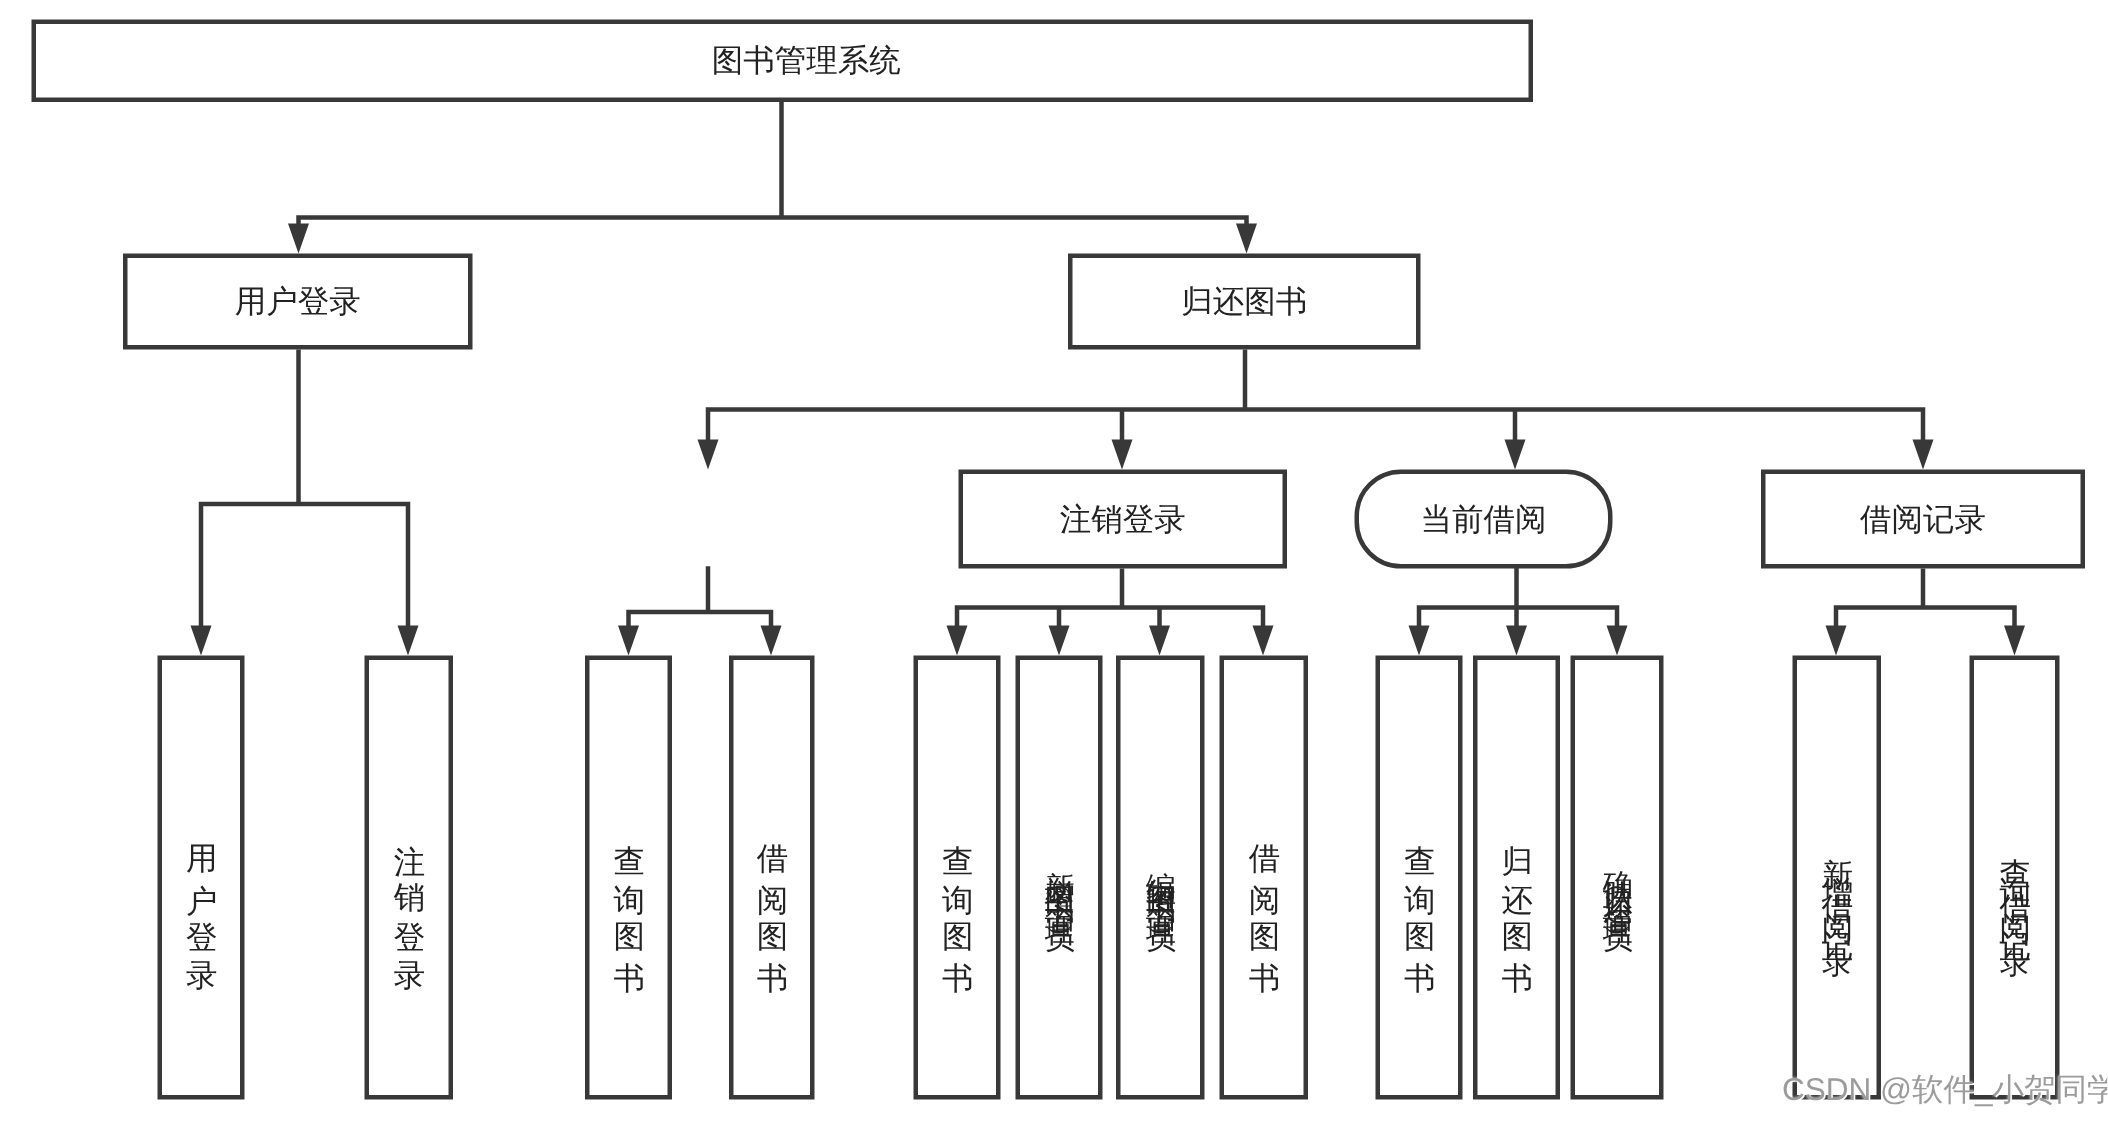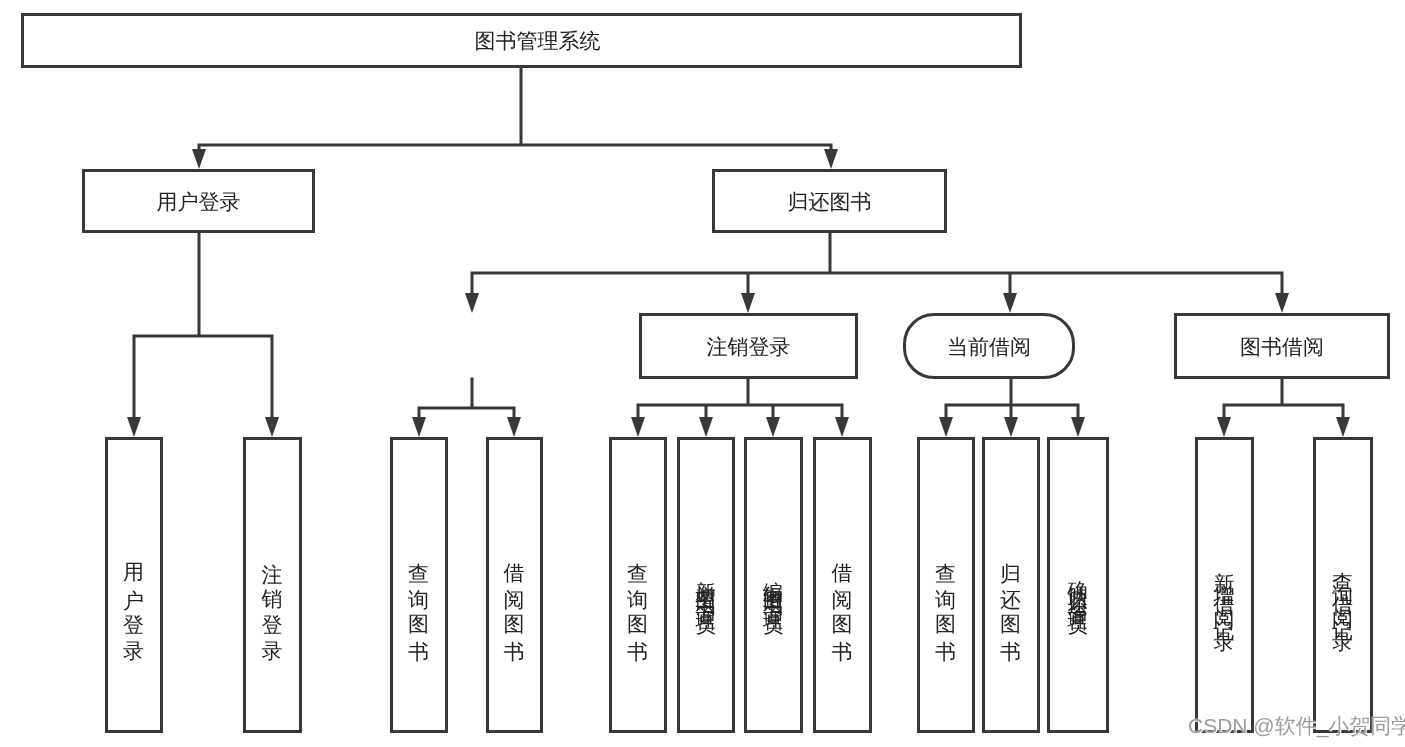--- a/index.html
+++ b/index.html
@@ -146,21 +146,21 @@
     </g>
   </svg>
 
   <div class="node" id="box-root">图书管理系统</div>
 
   <div class="node" id="box-user-login">用户登录</div>
   <div class="node" id="box-book-mgmt">归还图书</div>
 
   <div class="node" id="box-borrowing">注销登录</div>
   <div class="node" id="box-current">当前借阅</div>
-  <div class="node" id="box-records">图书借阅</div>
+  <div class="node" id="box-records">借阅记录</div>
 
   <div class="node leaf v ls4" id="leaf-ul1">用户登录</div>
   <div class="node leaf v ls4" id="leaf-ul2">注销登录</div>
 
   <div class="node leaf v ls4" id="leaf-nr1">查询图书</div>
   <div class="node leaf v ls4" id="leaf-nr2">借阅图书</div>
 
   <div class="node leaf v ls4" id="leaf-bb1">查询图书</div>
   <div class="node leaf v ls9" id="leaf-bb2">新增图书（管理员）</div>
   <div class="node leaf v ls9" id="leaf-bb3">编辑图书（管理员）</div>

